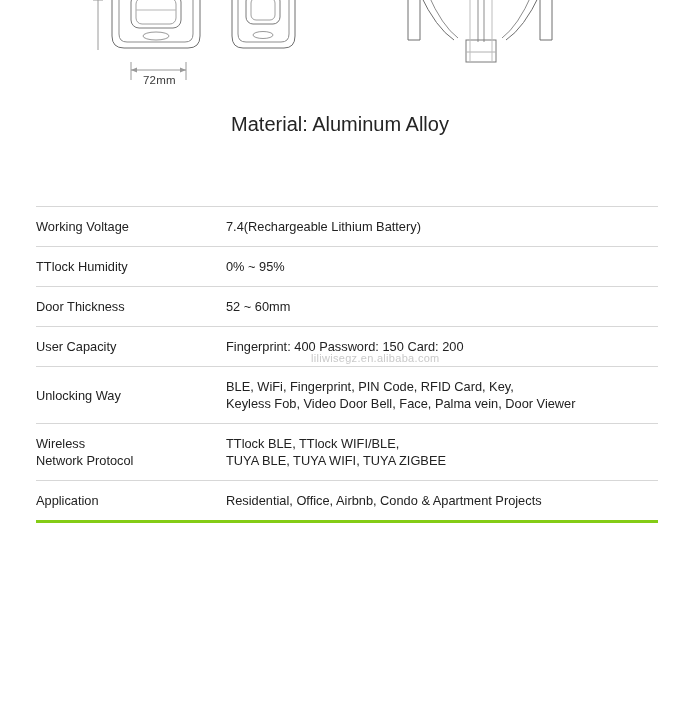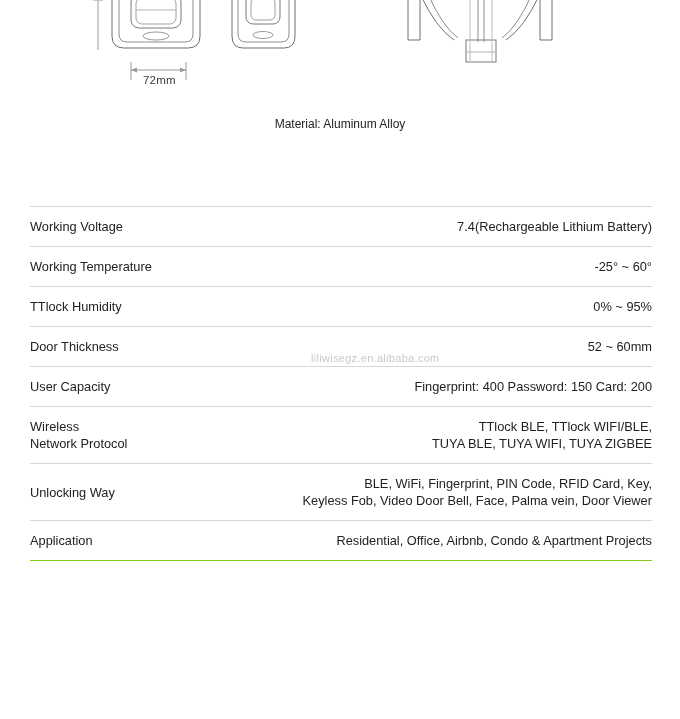--- a/index.html
+++ b/index.html
@@ -37,62 +37,61 @@
     left: 143px;
     top: 74px;
   }
 
   
   .spec-lines {
     margin-top: 16px;
     text-align: center;
   }
   .spec-lines div {
-    font-size: 12px;
+    font-size: 20px;
     color: #242424;
     line-height: 25px;
   }
 
   
   .table-wrap {
     position: absolute;
-    left: 30px;
+    left: 36px;
     top: 206px;
     width: 622px;
   }
   table.spec-table {
     border-collapse: collapse;
     width: 100%;
   }
   table.spec-table tr {
     border-top: 1px solid #d7d7d7;
   }
   table.spec-table tr:last-child {
-    border-bottom: 1px solid #84cc16;
+    border-bottom: 3px solid #84cc16;
   }
   table.spec-table td {
     padding: 11px 0 11px 0;
     vertical-align: middle;
     font-size: 12.8px;
     color: #222222;
     line-height: 17px;
   }
   td.label-cell {
     width: 190px;
     padding-left: 18px;
     color: #2a2a2a;
   }
   td.value-cell {
     padding-left: 4px;
     color: #1b1b1b;
     font-size: 13.2px;
   }
   .value-cell .line2 {
     display: block;
-    text-align: right;
   }
   .label-cell .lbl-line {
     display: block;
   }
 
   
   .watermark {
     position: absolute;
     left: 275px;
     top: 352px;
@@ -166,61 +165,55 @@
 <div class="table-wrap">
   <table class="spec-table">
     <tbody>
       <tr>
         <td class="label-cell">Working Voltage</td>
         <td class="value-cell">
           <span class="line2">7.4(Rechargeable Lithium Battery)</span>
         </td>
       </tr>
       <tr>
-        <td class="label-cell">Working Temperature</td>
-        <td class="value-cell">
-          <span class="line2">-25° ~ 60°</span>
-        </td>
-      </tr>
-      <tr>
         <td class="label-cell">TTlock Humidity</td>
         <td class="value-cell">
           <span class="line2">0% ~ 95%</span>
         </td>
       </tr>
       <tr>
         <td class="label-cell">Door Thickness</td>
         <td class="value-cell">
           <span class="line2">52 ~ 60mm</span>
         </td>
       </tr>
       <tr>
         <td class="label-cell">User Capacity</td>
         <td class="value-cell">
           <span class="line2">Fingerprint: 400  Password: 150  Card: 200</span>
+        </td>
+      </tr>
+      <tr>
+        <td class="label-cell">Unlocking Way</td>
+        <td class="value-cell">
+          <span class="line2">BLE, WiFi, Fingerprint, PIN Code, RFID Card, Key,</span>
+          <span class="line2">Keyless Fob, Video Door Bell, Face, Palma vein, Door Viewer</span>
         </td>
       </tr>
       <tr>
         <td class="label-cell">
           <span class="lbl-line">Wireless</span>
           <span class="lbl-line">Network Protocol</span>
         </td>
         <td class="value-cell">
           <span class="line2">TTlock BLE, TTlock WIFI/BLE,</span>
           <span class="line2">TUYA BLE, TUYA WIFI, TUYA ZIGBEE</span>
         </td>
       </tr>
       <tr>
-        <td class="label-cell">Unlocking Way</td>
-        <td class="value-cell">
-          <span class="line2">BLE, WiFi, Fingerprint, PIN Code, RFID Card, Key,</span>
-          <span class="line2">Keyless Fob, Video Door Bell, Face, Palma vein, Door Viewer</span>
-        </td>
-      </tr>
-      <tr>
         <td class="label-cell">Application</td>
         <td class="value-cell">
           <span class="line2">Residential, Office, Airbnb, Condo &amp; Apartment Projects</span>
         </td>
       </tr>
     </tbody>
   </table>
 </div>
 
 <div class="watermark">liliwisegz.en.alibaba.com</div>

